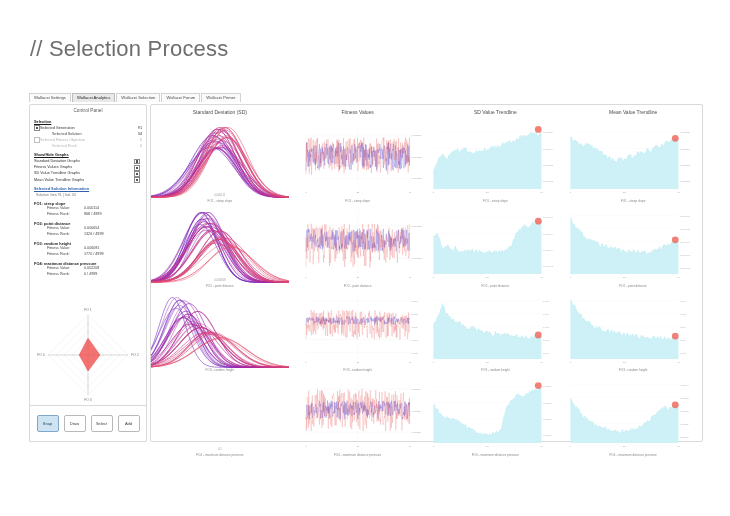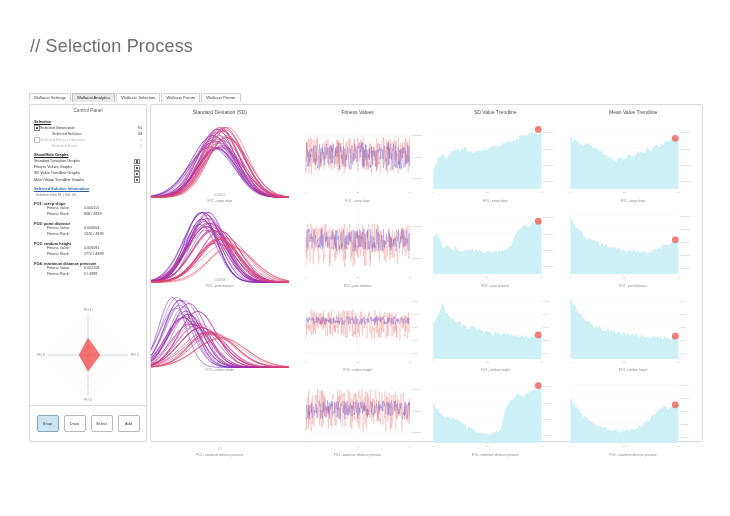--- a/index.html
+++ b/index.html
@@ -6,21 +6,21 @@
   body{
     width:730px;height:516px;background:#ffffff;overflow:hidden;
     font-family:"Liberation Sans","DejaVu Sans",sans-serif;
     -webkit-font-smoothing:antialiased;
   }
   .page{position:relative;width:730px;height:516px;}
 
   
   .page-title{
     position:absolute;left:30px;top:36px;
-    font-size:18px;color:#6e6e6e;font-weight:400;letter-spacing:.2px;
+    font-size:22px;color:#6e6e6e;font-weight:400;letter-spacing:.2px;
   }
 
   
   .tabbar{position:absolute;left:29px;top:93px;display:flex;align-items:flex-end;gap:0;}
   .tab{
     font-size:4.2px;color:#4a4a4a;padding:2px 4px 2px 4px;
     border:1px solid #d2d2d2;border-bottom:none;background:#fbfbfb;
     line-height:1;white-space:nowrap;margin-right:1px;
   }
   .tab.active{background:#e9e9e9;border-color:#bdbdbd;color:#222;}

